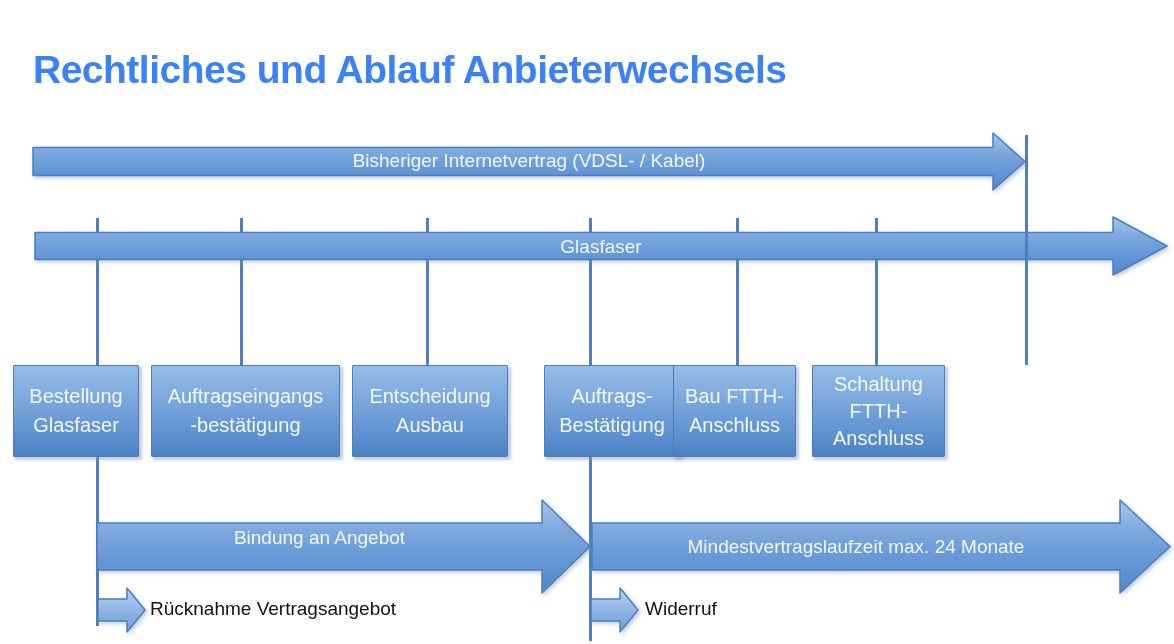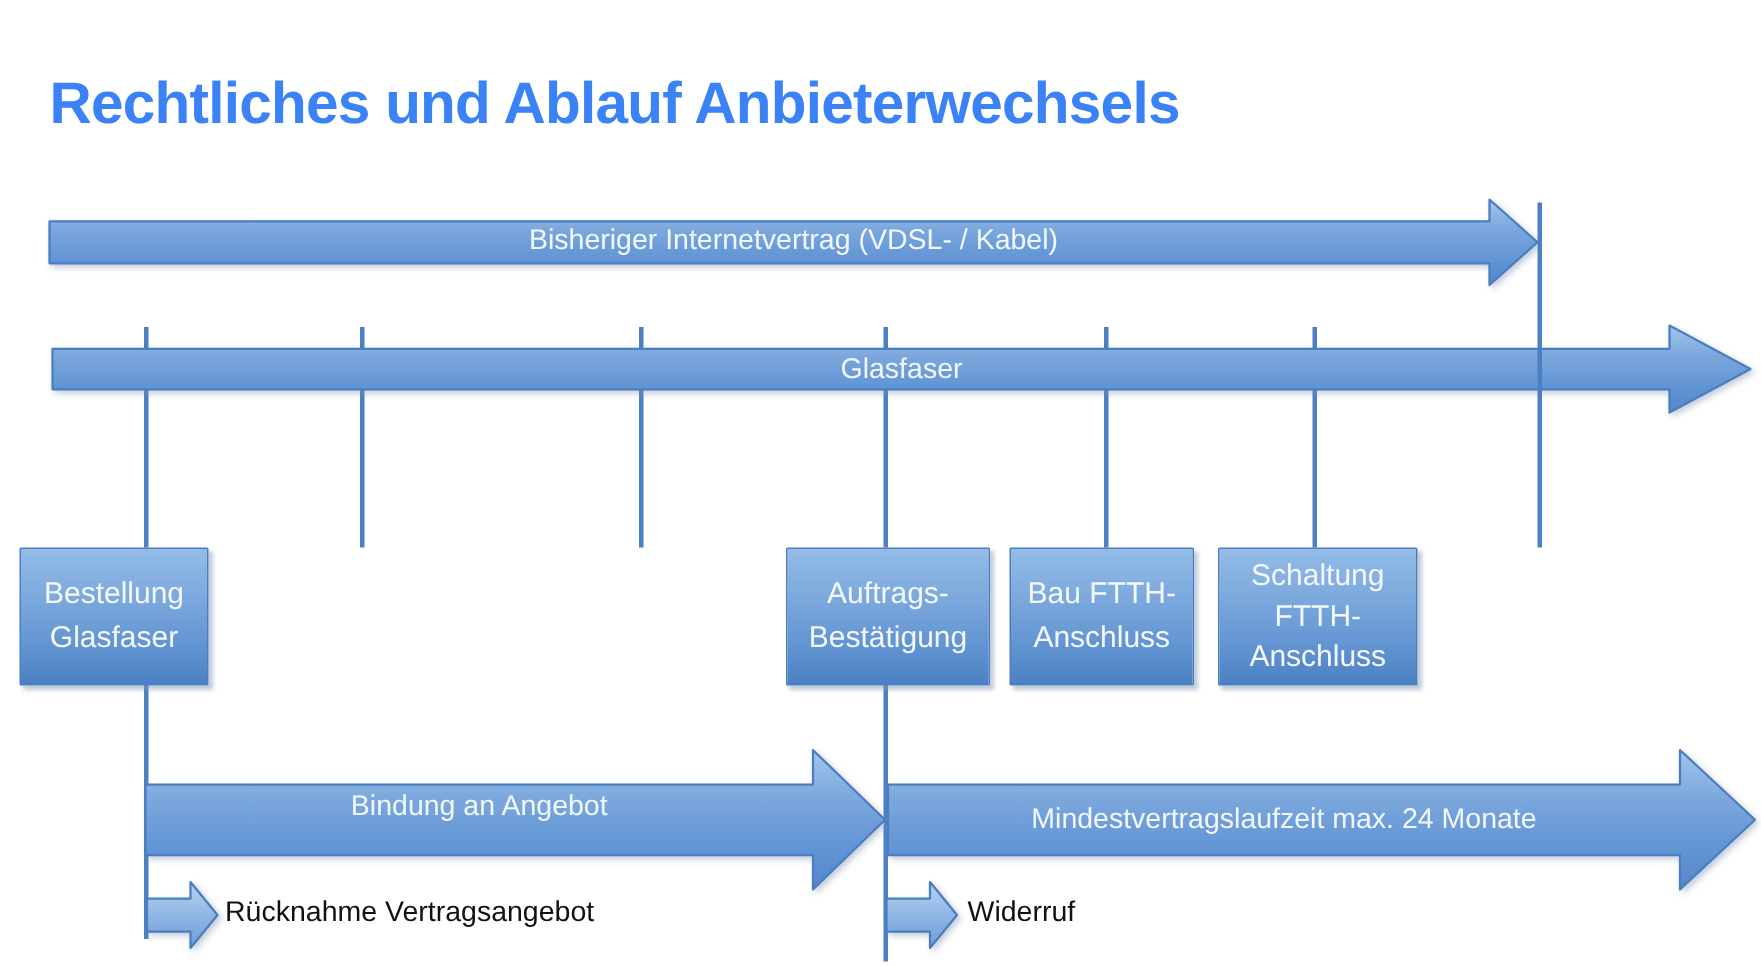--- a/index.html
+++ b/index.html
@@ -84,21 +84,29 @@
 
   <svg class="arrow-svg" style="left:35px;top:217px;" width="1132" height="58">
     <polygon points="0,15.5 1078,15.5 1078,0 1132,29 1078,58 1078,42.5 0,42.5" fill="url(#gradArrow)" stroke="#4a7ec0" stroke-width="1.5" stroke-linejoin="round"></polygon>
   </svg>
   <div class="arrow-label" style="left:35px;top:233px;width:1132px;height:27px;">Glasfaser</div>
 
   <div class="milestone-box" style="left:13px;width:126px;">
     <span>Bestellung
 Glasfaser</span>
   </div>
-  <div class="milestone-box" style="left:524px;width:136px;">
+  <div class="milestone-box" style="left:151px;width:189px;">
+    <span>Auftragseingangs
+-bestätigung</span>
+  </div>
+  <div class="milestone-box" style="left:352px;width:156px;">
+    <span>Entscheidung
+Ausbau</span>
+  </div>
+  <div class="milestone-box" style="left:544px;width:136px;">
     <span>Auftrags-
 Bestätigung</span>
   </div>
   <div class="milestone-box" style="left:673px;width:123px;">
     <span>Bau FTTH-
 Anschluss</span>
   </div>
   <div class="milestone-box three-line" style="left:812px;width:133px;">
     <span>Schaltung
 FTTH-

